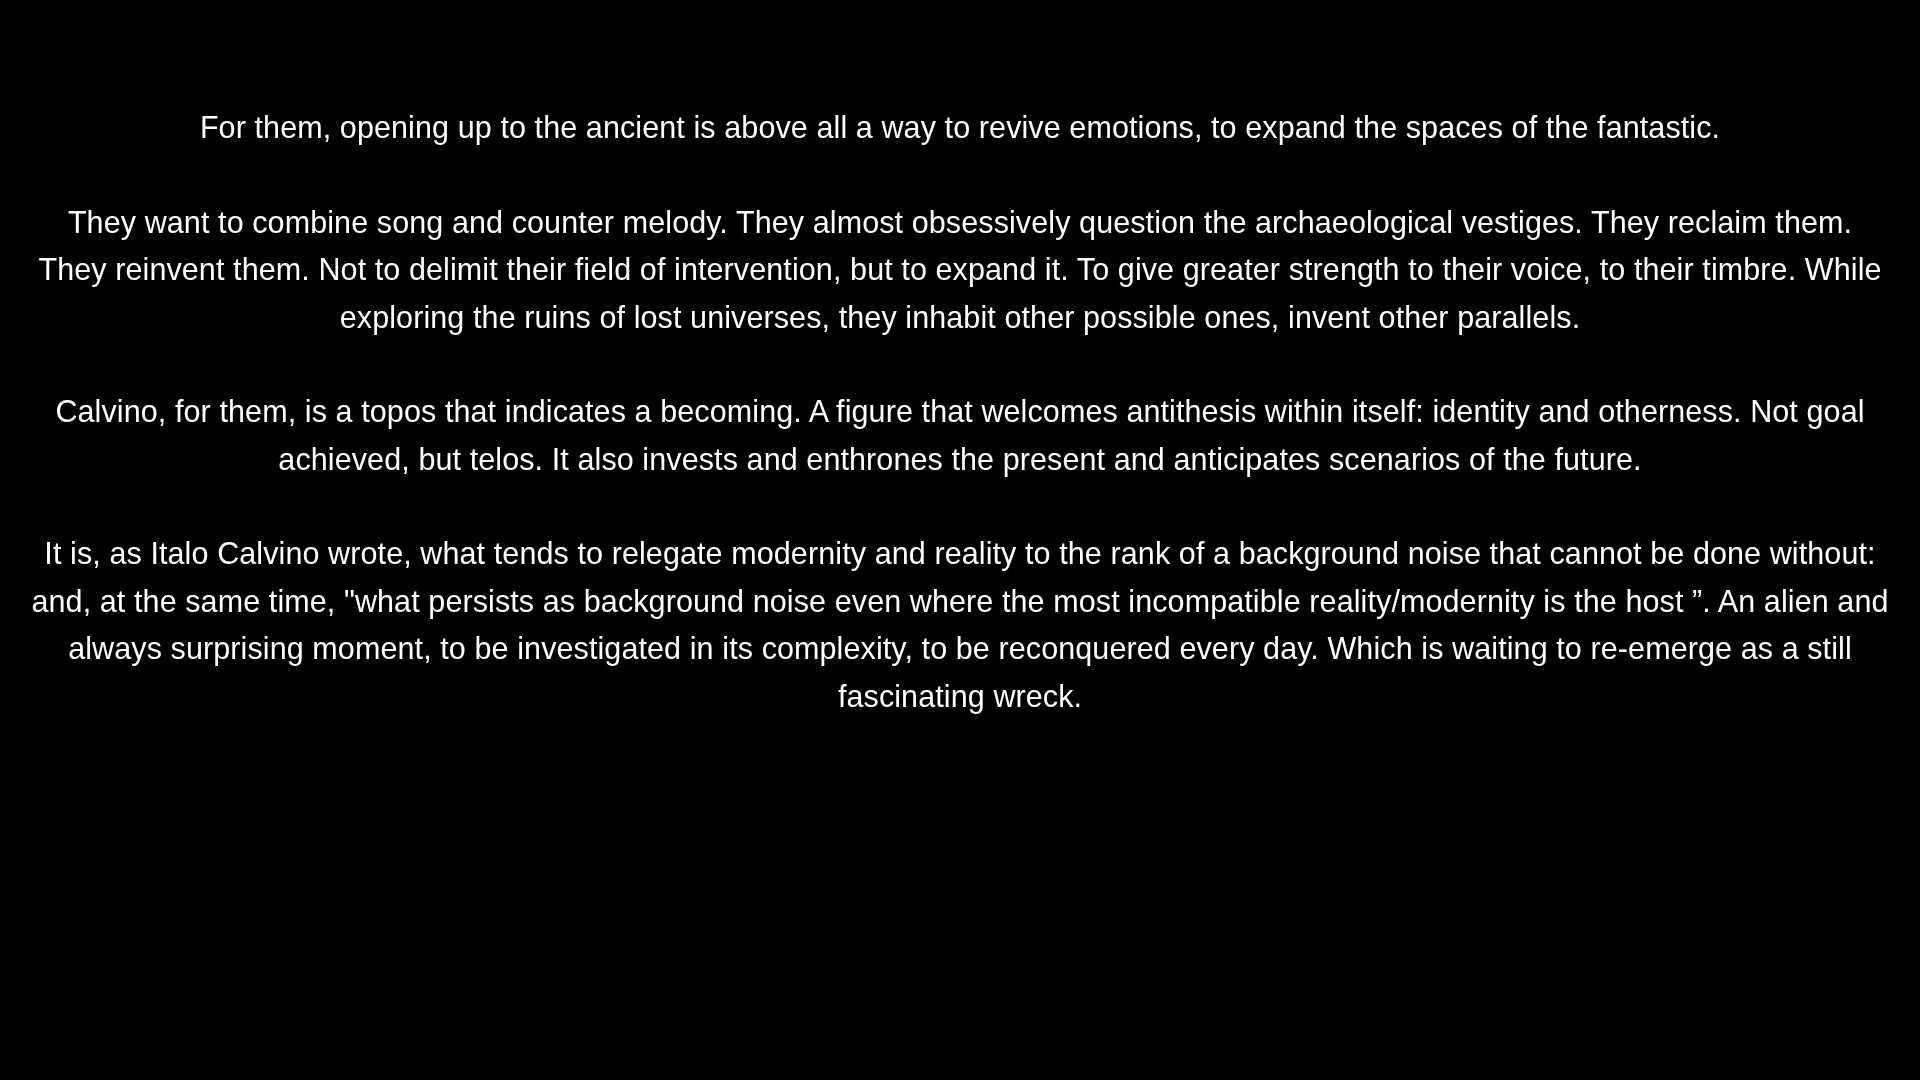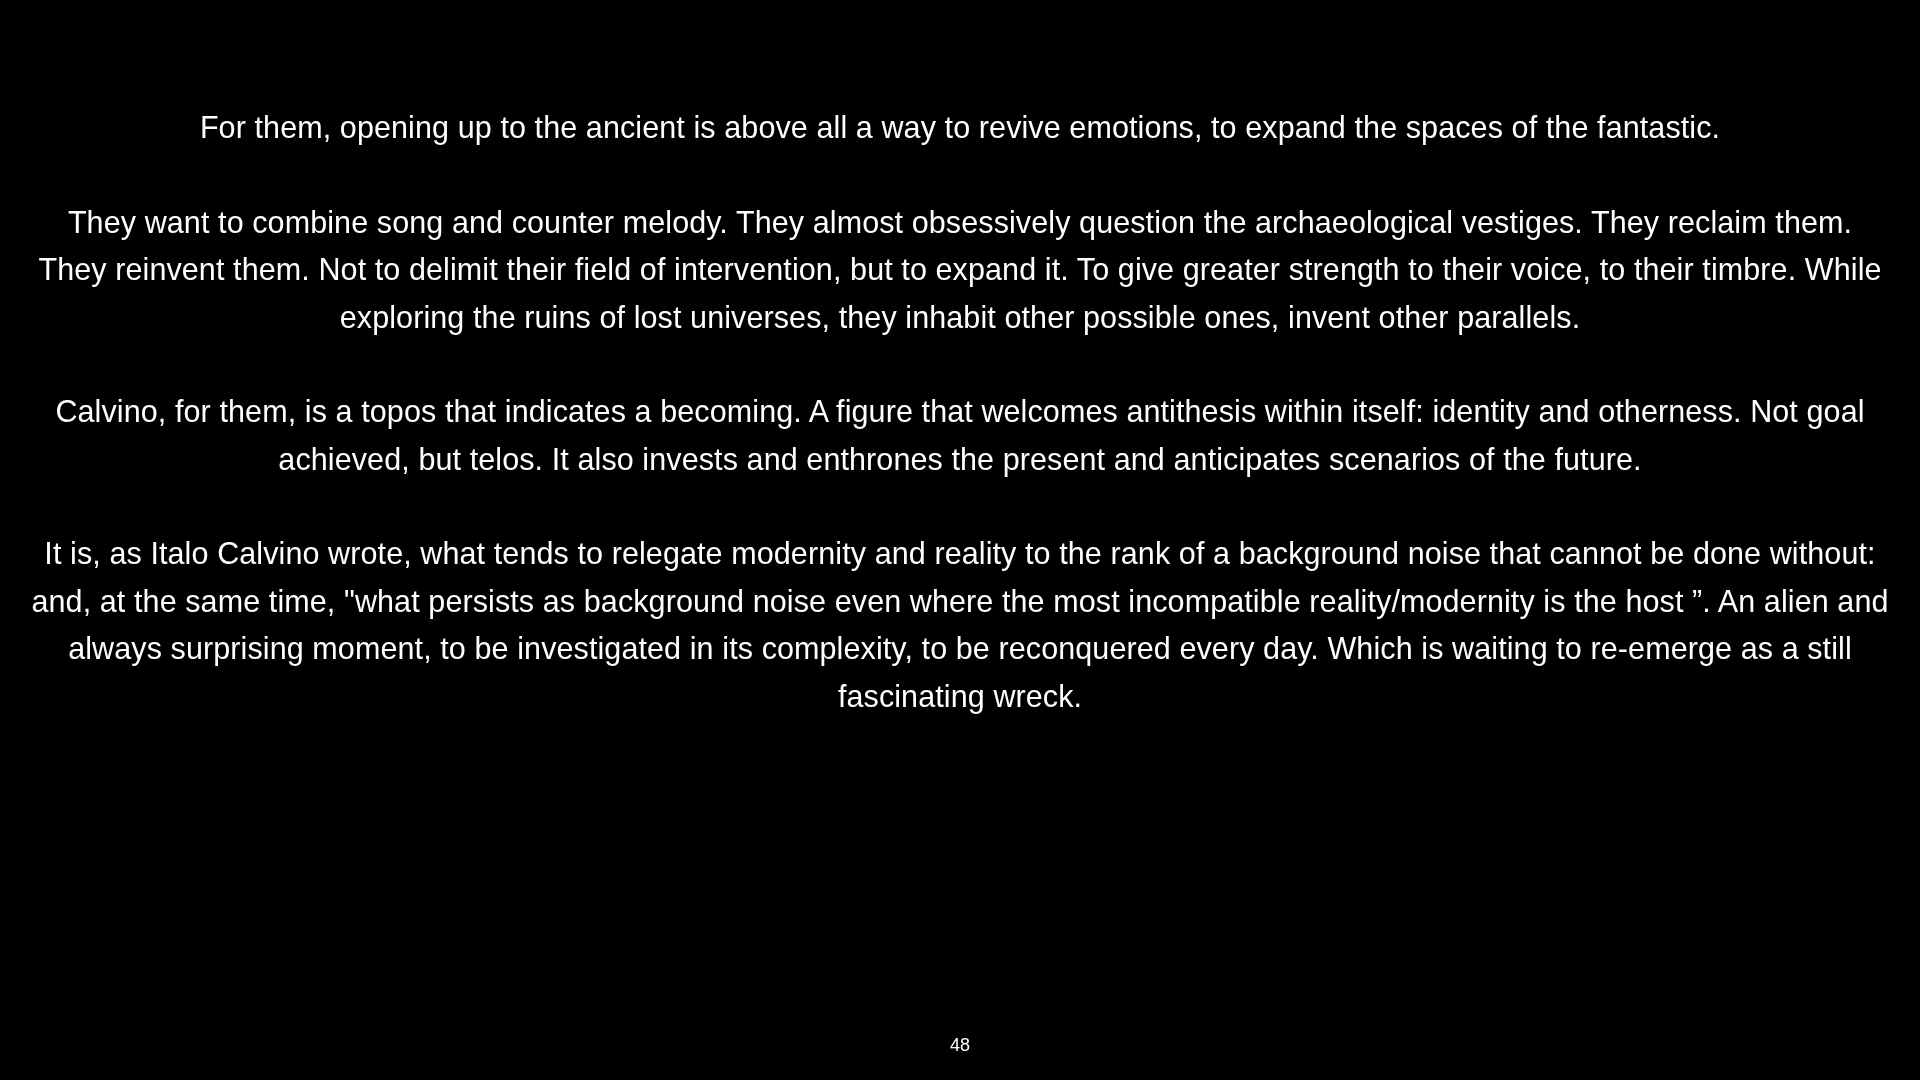--- a/index.html
+++ b/index.html
@@ -64,15 +64,14 @@
     <p class="para">They want to combine song and counter melody. They almost obsessively question the archaeological vestiges. They reclaim them. They reinvent them. Not to delimit their field of intervention, but to expand it. To give greater strength to their voice, to their timbre. While exploring the ruins of lost universes, they inhabit other possible ones, invent other parallels.</p>
     <div class="para-gap"></div>
 
     <p class="para">Calvino, for them, is a topos that indicates a becoming. A figure that welcomes antithesis within itself: identity and otherness. Not goal achieved, but telos. It also invests and enthrones the present and anticipates scenarios of the future.</p>
     <div class="para-gap"></div>
 
     <p class="para">It is, as Italo Calvino wrote, what tends to relegate modernity and reality to the rank of a background noise that cannot be done without: and, at the same time, "what persists as background noise even where the most incompatible reality/modernity is the host ”. An alien and always surprising moment, to be investigated in its complexity, to be reconquered every day. Which is waiting to re-emerge as a still fascinating wreck.</p>
 
   </div>
 
-  <div class="page-number">48</div>
 
 </div>
 
 </body></html>

